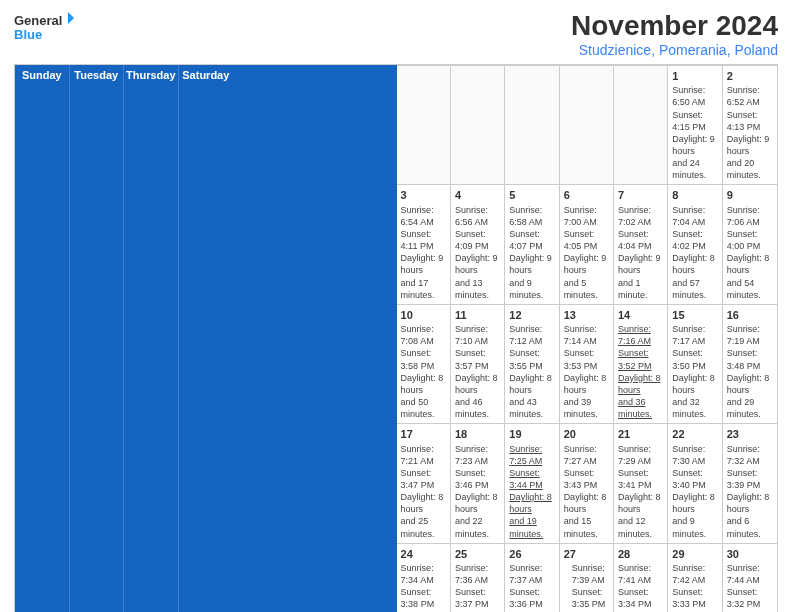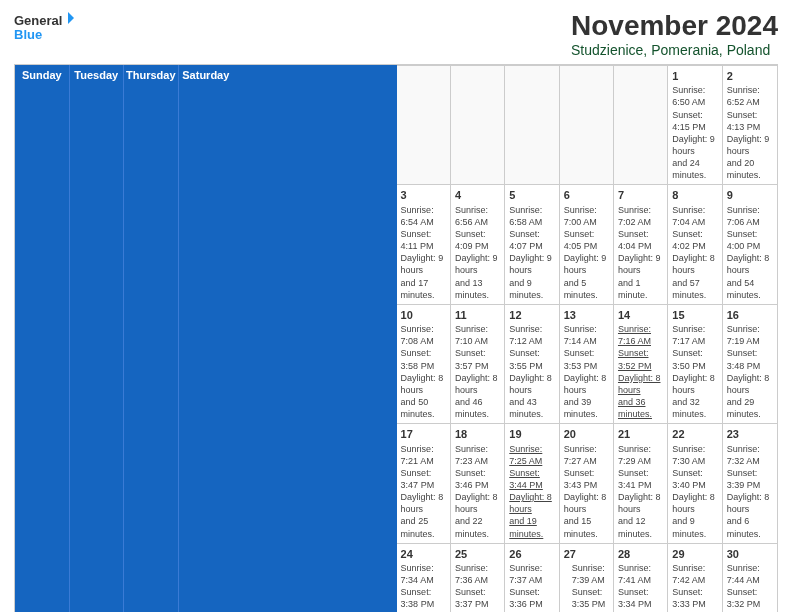--- a/index.html
+++ b/index.html
@@ -22,30 +22,30 @@
       align-items: flex-start;
       justify-content: space-between;
       margin-bottom: 6px;
     }
     .logo {
       display: flex;
       align-items: center;
       gap: 0;
     }
     .title-block {
-      text-align: left;
+      text-align: right;
     }
     .month-title {
       font-size: 28px;
       font-weight: bold;
       color: #333;
     }
     .subtitle {
       font-size: 14px;
-      color: #14532d;
+      color: #3b82f6;
     }
     .calendar {
       flex: 1;
       display: flex;
       flex-direction: row;
       border: 1px solid #ccc;
     }
     .cal-header {
       display: grid;
       grid-template-columns: repeat(7, 1fr);

